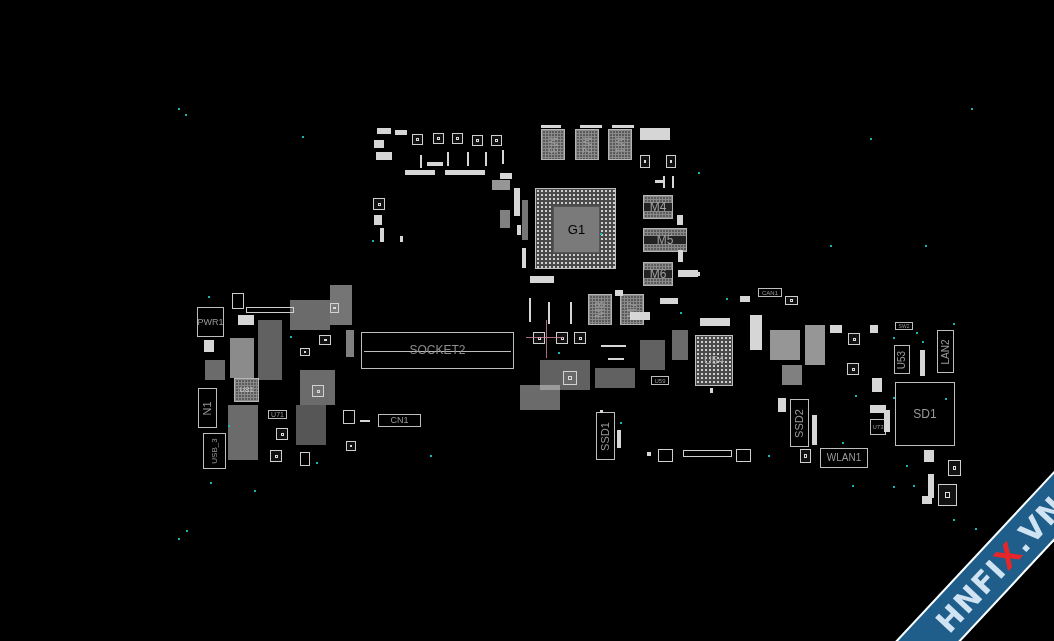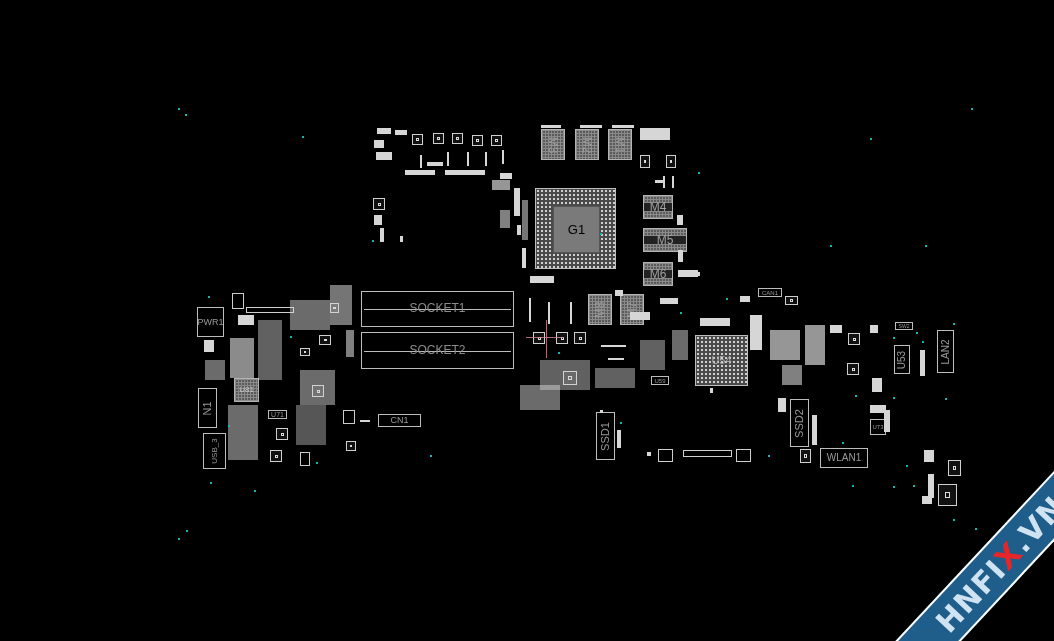--- a/index.html
+++ b/index.html
@@ -87,28 +87,24 @@
     <div class="bar">M6</div>
   </div>
 
   <div class="comp grid rot90" style="left:588px;top:294px;width:24px;height:31px;">
     <span>M8</span>
   </div>
   <div class="comp grid rot90" style="left:620px;top:294px;width:24px;height:31px;">
     <span>M7</span>
   </div>
 
-  <div class="comp bga" style="left:695px;top:335px;width:53px;height:51px;">
+  <div class="comp bga" style="left:695px;top:335px;width:38px;height:51px;">
     <span style="color:#aaa;font-size:11px;">U54</span>
   </div>
 
-  <div class="socket" style="left:361px;top:291px;width:153px;height:36px;">
-    <div class="line"></div>
-    <div class="lbl">SOCKET1</div>
-  </div>
   <div class="socket" style="left:361px;top:332px;width:153px;height:37px;">
     <div class="line"></div>
     <div class="lbl">SOCKET2</div>
   </div>
 
   <div class="comp outline" style="left:197px;top:307px;width:27px;height:30px;font-size:9px;">
     <span>PWR1</span>
   </div>
   <div class="comp outline rot90" style="left:198px;top:388px;width:19px;height:40px;font-size:11px;">
     <span>N1</span>
@@ -123,20 +119,23 @@
     <span>SSD1</span>
   </div>
   <div class="comp outline rot90" style="left:790px;top:399px;width:19px;height:48px;font-size:11px;">
     <span>SSD2</span>
   </div>
   <div class="comp outline" style="left:820px;top:448px;width:48px;height:20px;font-size:10px;">
     <span>WLAN1</span>
   </div>
   <div class="comp outline rot90" style="left:937px;top:330px;width:17px;height:43px;font-size:10px;">
     <span>LAN2</span>
+  </div>
+  <div class="comp outline" style="left:895px;top:382px;width:60px;height:64px;font-size:12px;">
+    <span>SD1</span>
   </div>
   <div class="comp outline" style="left:758px;top:288px;width:24px;height:9px;font-size:6px;">
     <span>CAN1</span>
   </div>
   <div class="part o" style="left:683px;top:450px;width:49px;height:7px;"></div>
   <div class="part o" style="left:658px;top:449px;width:15px;height:13px;"></div>
   <div class="part o" style="left:736px;top:449px;width:15px;height:13px;"></div>
   <div class="part o" style="left:246px;top:307px;width:48px;height:6px;"></div>
 
   <div class="comp grid" style="left:234px;top:378px;width:25px;height:24px;font-size:8px;">

